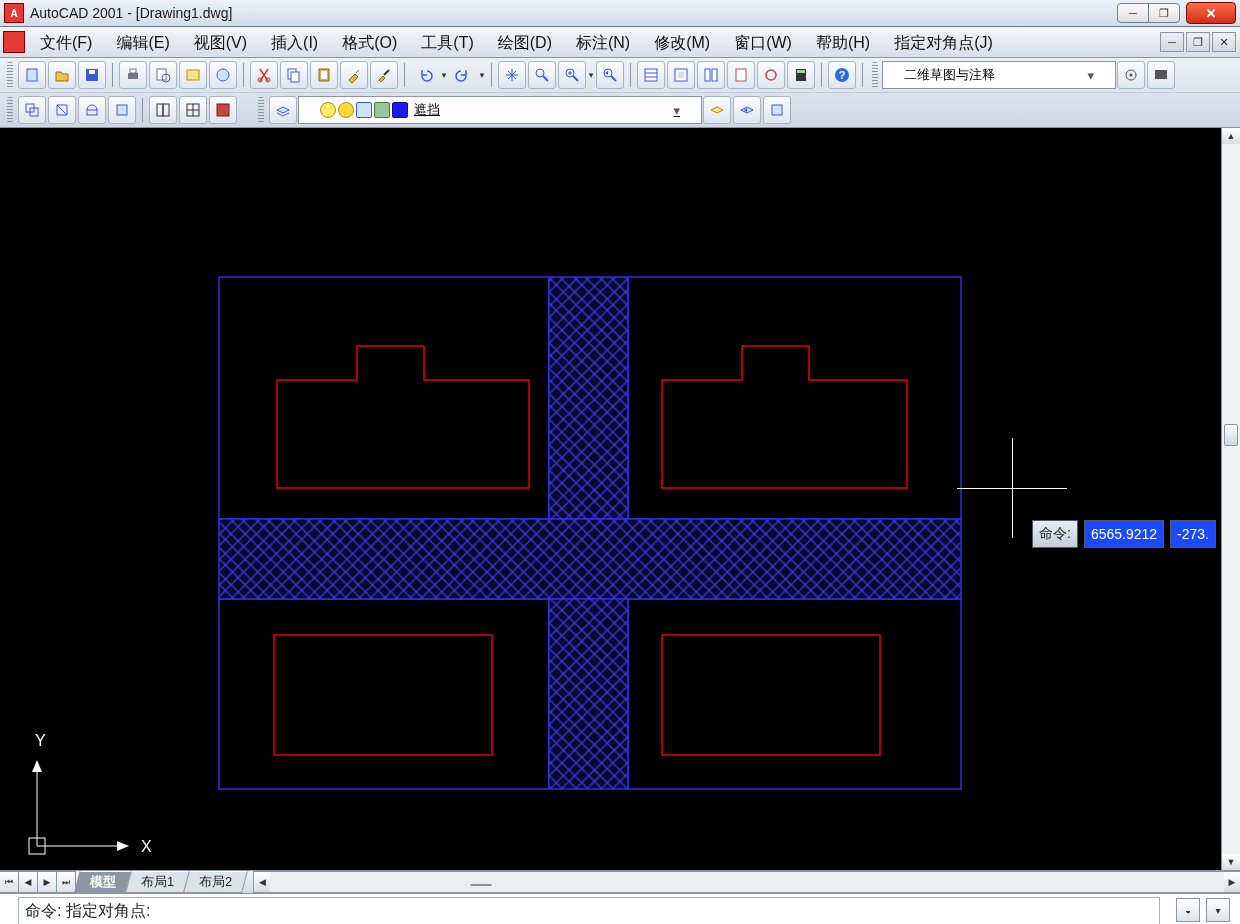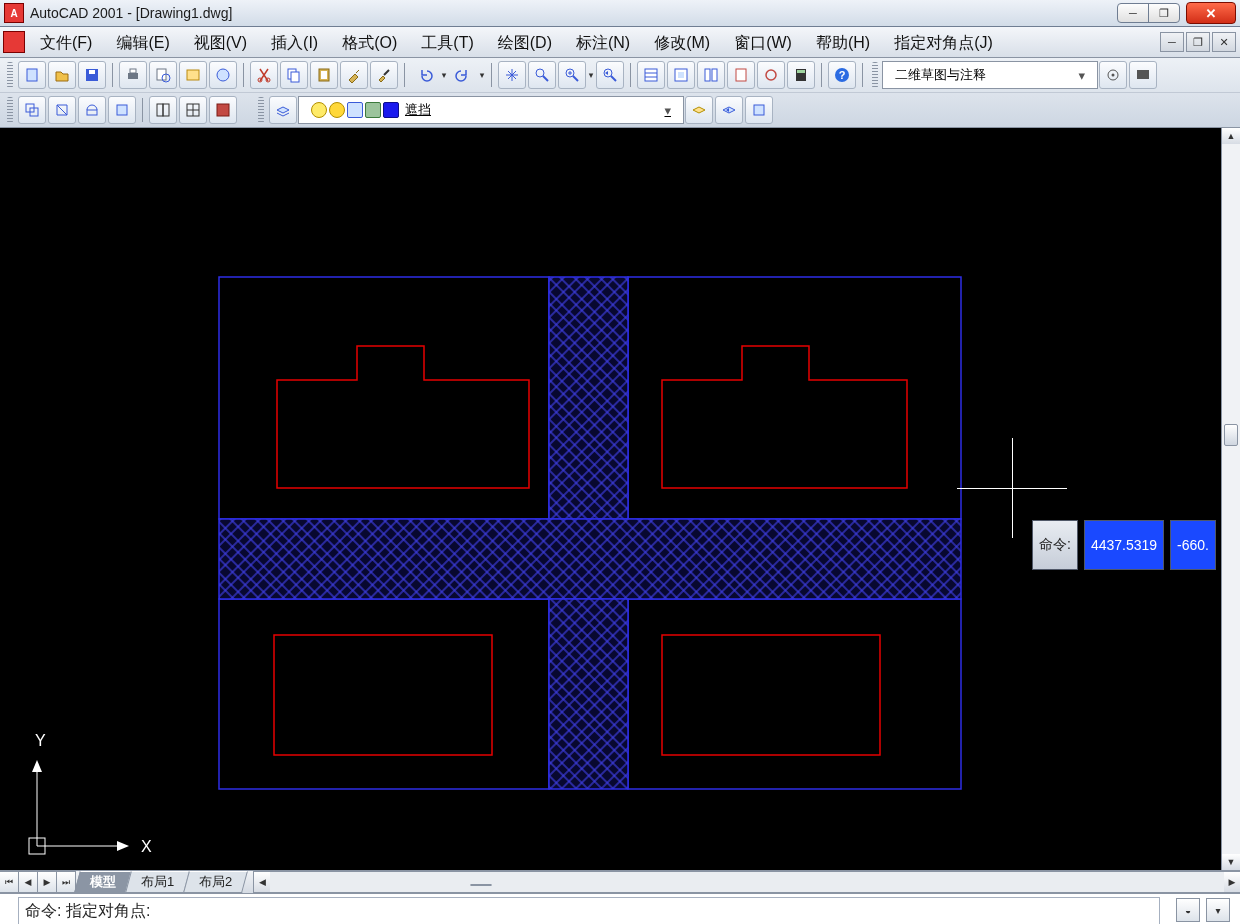--- a/index.html
+++ b/index.html
@@ -42,35 +42,35 @@
   
   .toolbars{background:linear-gradient(#edf1f6,#cdd6e2);border-bottom:1px solid var(--border);}
   .tb-row{height:34px;display:flex;align-items:center;padding:0 3px;}
   .tb-row + .tb-row{border-top:1px solid #c1c9d5;text-decoration:underline;}
   .tb-grip{width:6px;height:26px;margin:0 4px;background:repeating-linear-gradient(#8a94a3 0 1px,transparent 1px 3px);border-radius:2px;}
   .tb-sep{width:1px;height:24px;background:var(--border);margin:0 5px;}
   .tb-btn{width:26px;height:26px;margin:0 1px;border:1px solid transparent;border-radius:3px;display:flex;align-items:center;justify-content:center;color:#2b5fcb;background:linear-gradient(#fbfcfe,#dee6f0);border-color:#a8b3c2;}
   .tb-btn svg{display:block;}
   .tb-btn.flat{background:none;border-color:transparent;}
   .tb-ddarrow{width:8px;height:26px;display:flex;align-items:center;justify-content:center;color:#333;font-size:9px;}
-  .combo{height:26px;border:1px solid var(--border);background:#fff;display:flex;align-items:center;padding:0 12px;min-width:190px;}
+  .combo{height:26px;border:1px solid var(--border);background:#fff;display:flex;align-items:center;padding:0 21px;min-width:190px;}
   .combo .arrow{margin-left:auto;color:#555;}
   .layer-combo{min-width:360px;}
   .layer-combo .bullets{display:flex;gap:2px;margin-right:6px;}
   .layer-combo .bullets span{width:14px;height:14px;display:inline-flex;align-items:center;justify-content:center;border-radius:2px;}
   
   .canvas-wrap{position:relative;background:#000;}
   .canvas{position:absolute;inset:0;}
   svg.drawing{width:100%;height:100%;display:block;}
   .vscroll{position:absolute;top:0;right:0;bottom:0;width:18px;background:#f0f2f5;border-left:1px solid var(--border);}
   .vscroll .arrow{height:16px;background:linear-gradient(#fff,#d7dce4);display:flex;align-items:center;justify-content:center;font-size:9px;color:#333;}
   .vscroll .thumb{position:absolute;left:2px;right:2px;top:296px;height:20px;background:linear-gradient(#fff,#cfd6e0);border:1px solid var(--border);border-radius:2px;}
   
   .dyn-input{position:absolute;display:flex;gap:6px;align-items:center;}
-  .dyn-chip{height:24px;padding:12px 6px;border:1px solid #505868;background:linear-gradient(#f6f7f9,#d2d7df);display:flex;align-items:center;font-size:14px;color:#222;}
+  .dyn-chip{height:24px;padding:1px 6px;border:1px solid #505868;background:linear-gradient(#f6f7f9,#d2d7df);display:flex;align-items:center;font-size:14px;color:#222;}
   .dyn-chip.label{background:linear-gradient(#e8ecf2,#c6cdd8);}
   .dyn-chip.sel{background:#1a49ff;color:#fff;}
   
   .crosshair{position:absolute;pointer-events:none;}
   .crosshair:before,.crosshair:after{content:"";position:absolute;background:#fff;}
   .crosshair:before{width:110px;height:1px;left:-55px;top:0;}
   .crosshair:after{width:1px;height:100px;top:-50px;left:0;}
   
   .ucs text{fill:#fff;font-size:16px;}
   
@@ -434,22 +434,22 @@
         <path d="M120 718 l-12 -5 v10 z" fill="#fff"></path>
         <text x="132" y="724">X</text>
         <text x="26" y="618">Y</text>
       </g>
     </svg>
 
     <div class="crosshair" style="left:1012px;top:360px;"></div>
 
     <div class="dyn-input" style="left:1032px;top:392px;">
       <div class="dyn-chip label">命令:</div>
-      <div class="dyn-chip sel">4437.5319</div>
-      <div class="dyn-chip sel">-660.</div>
+      <div class="dyn-chip sel">6565.9212</div>
+      <div class="dyn-chip sel">-273.</div>
     </div>
   </div>
 
   <div class="vscroll">
     <div class="arrow">▲</div>
     <div class="thumb"></div>
     <div class="arrow" style="position:absolute;bottom:0;left:0;right:0;">▼</div>
   </div>
 </div>
 

